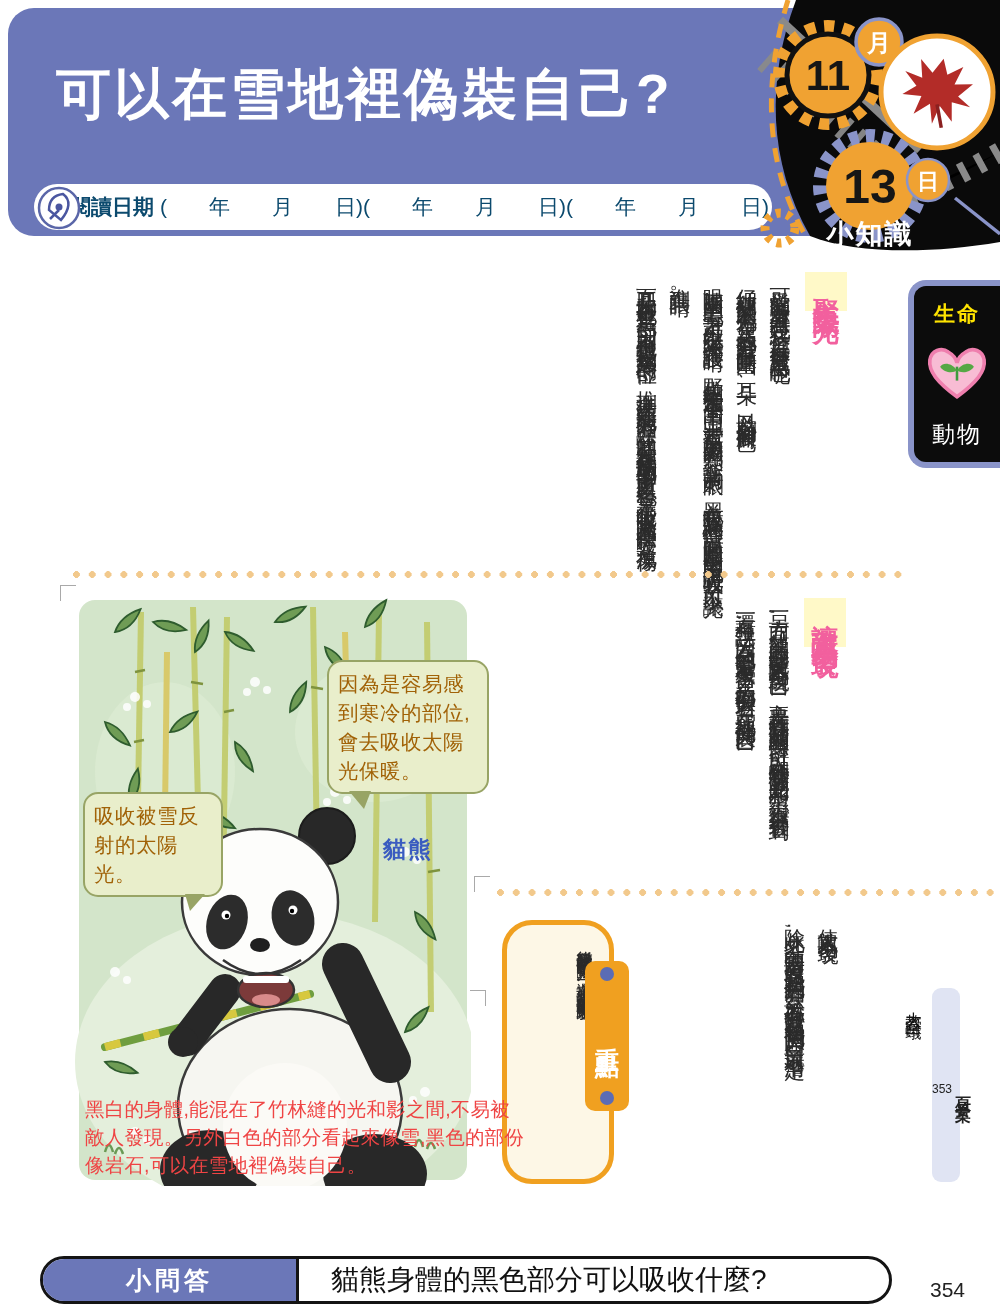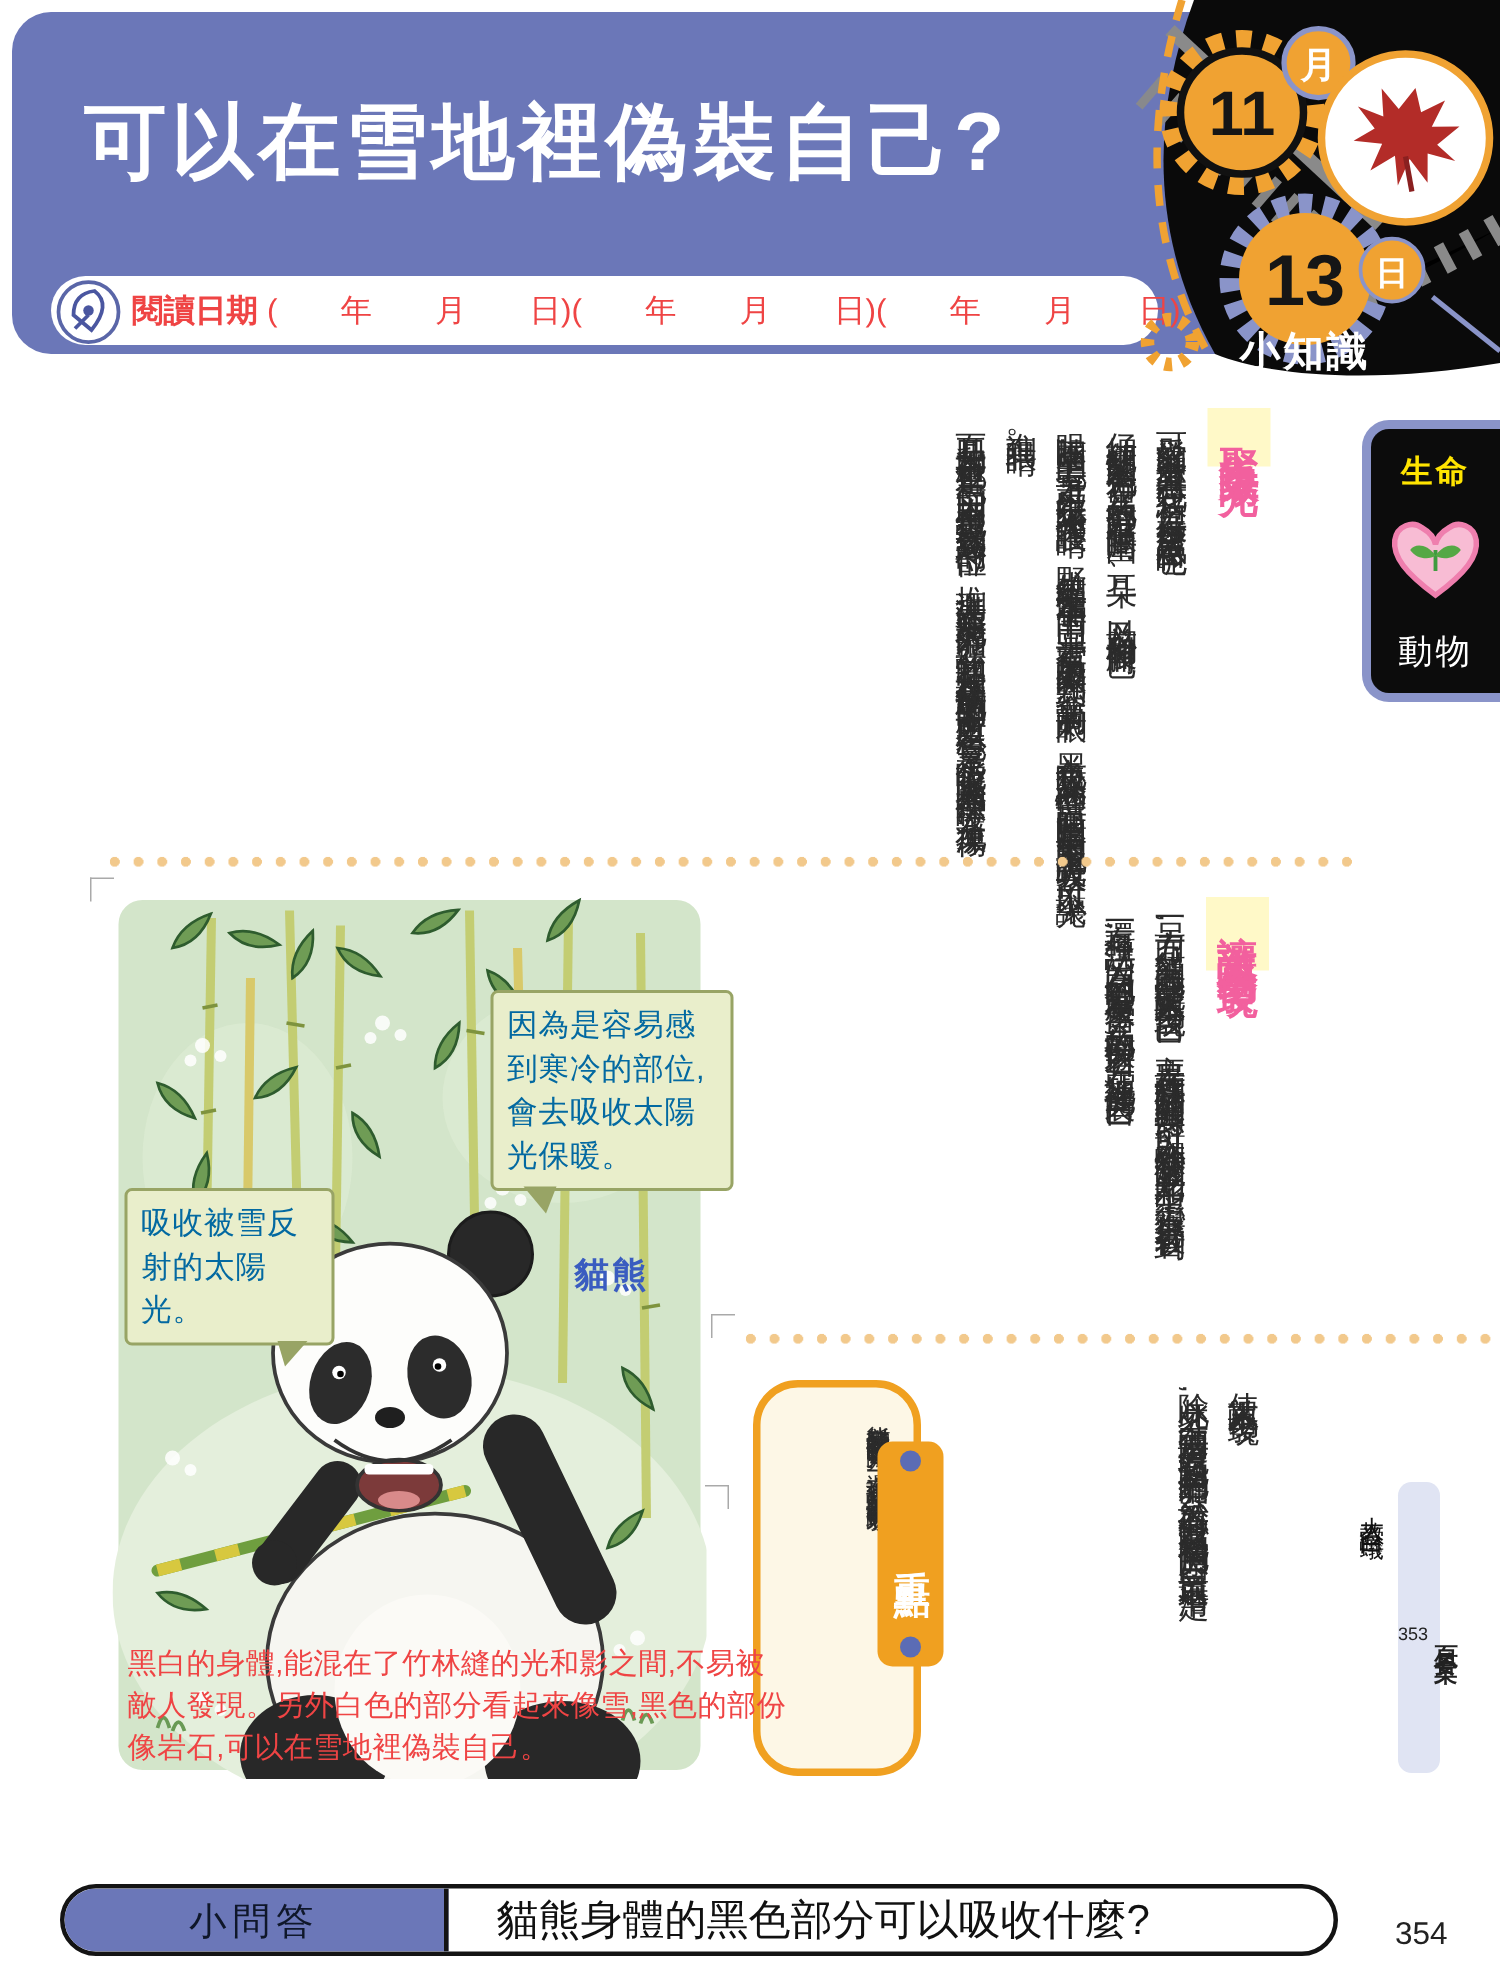--- a/index.html
+++ b/index.html
@@ -7,21 +7,21 @@
   .page { position:relative; width:1000px; height:1310px; background:#ffffff; overflow:hidden; }
 
   
   .header { position:absolute; left:8px; top:8px; width:984px; height:228px;
             background:#6b77b8; border-radius:26px; }
   .title { position:absolute; left:48px; top:50px; color:#ffffff; font-size:55px;
            font-weight:800; letter-spacing:3px; white-space:nowrap; }
   .date-pill { position:absolute; left:26px; top:176px; width:738px; height:46px;
                background:#ffffff; border-radius:24px; display:flex; align-items:center; }
   .pen-badge { position:absolute; left:2px; top:1px; }
-  .date-text { margin-left:54px; font-size:21px; color:#ef4444; white-space:nowrap; }
+  .date-text { margin-left:36px; font-size:21px; color:#0c4a6e; white-space:nowrap; }
   .date-text .lbl { font-weight:700; margin-right:6px; }
 
   
   .corner-badge { position:absolute; right:0; top:0; width:250px; height:255px; }
   svg text { font-family:"Liberation Sans","DejaVu Sans",sans-serif; }
 
   
   .cat-tab { position:absolute; right:0; top:280px; width:92px; height:188px;
              background:#0c0c0c; border:6px solid #8a94c9; border-right:none;
              border-radius:18px 0 0 18px; display:flex; flex-direction:column;
@@ -48,22 +48,22 @@
   .dots2 { left:496px; top:888px; width:498px; }
   .corner-mark { position:absolute; width:16px; height:16px; border-color:#a9a9a9; border-style:solid; border-width:0; }
   .cm1 { left:60px; top:585px; border-top-width:1.5px; border-left-width:1.5px; }
   .cm2 { left:474px; top:876px; border-top-width:1.5px; border-left-width:1.5px; }
   .cm3 { left:470px; top:990px; border-top-width:1.5px; border-right-width:1.5px; }
 
   
   .illo { position:absolute; left:75px; top:592px; width:396px; height:594px; }
   .illo svg.scene { position:absolute; left:0; top:0; }
   .bubble { position:absolute; background:#e9eecb; border:2px solid #98a465;
-            font-size:20.5px; line-height:29px; color:#0369a1; padding:7px 9px;
-            border-radius:5px; letter-spacing:0.5px; z-index:3; }
+            font-size:20.5px; line-height:29px; color:#a16207; padding:7px 9px;
+            border-radius:15px; letter-spacing:0.5px; z-index:3; }
   .bubble::before { content:""; position:absolute; border-style:solid; }
   .bubble-top { left:252px; top:68px; width:162px; }
   .bubble-top::before { bottom:-17px; left:20px; border-width:18px 7px 0 15px;
                         border-color:#98a465 transparent transparent transparent; }
   .bubble-left { left:8px; top:200px; width:140px; }
   .bubble-left::before { bottom:-16px; right:16px; border-width:17px 15px 0 5px;
                          border-color:#98a465 transparent transparent transparent; }
   .panda-label { position:absolute; left:308px; top:242px; color:#3a5cc0;
                  font-size:23px; font-weight:700; letter-spacing:2px; z-index:3; }
   .caption { position:absolute; left:10px; top:503px; width:440px; font-size:19.5px;
@@ -92,22 +92,22 @@
   .answer-no { font-size:12px; color:#222; letter-spacing:0; }
   .answer-lbl { writing-mode:vertical-rl; font-size:16px; font-weight:700; color:#222;
                 letter-spacing:4px; margin-top:2px; }
   .answer-word { position:absolute; left:903px; top:998px; writing-mode:vertical-rl;
                  font-size:16.5px; color:#111; letter-spacing:3px; }
 
   
   .quiz { position:absolute; left:40px; top:1256px; width:852px; height:48px;
           border:3px solid #141414; border-radius:24px; background:#ffffff;
           display:flex; overflow:hidden; }
-  .quiz-label { width:256px; flex:0 0 256px; background:#6b77b8; color:#0f172a;
-                font-size:25px; font-weight:400; letter-spacing:4px; display:flex;
+  .quiz-label { width:256px; flex:0 0 256px; background:#6b77b8; color:#ffffff;
+                font-size:25px; font-weight:700; letter-spacing:4px; display:flex;
                 align-items:center; justify-content:center; border-right:3px solid #141414; }
   .quiz-q { display:flex; align-items:center; padding-left:32px; font-size:28px; color:#111; }
   .page-number { position:absolute; left:930px; top:1278px; font-size:21px; color:#222; }
 </style>
 </head>
 <body>
 
 <div class="page">
 
   <div class="header">

